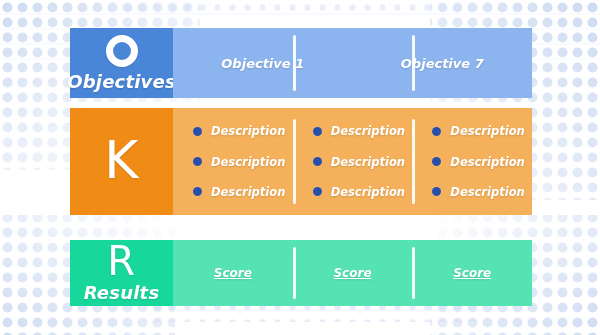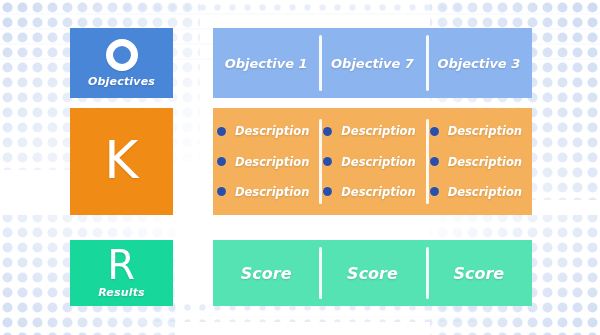--- a/index.html
+++ b/index.html
@@ -54,32 +54,31 @@
     font-family:"DejaVu Sans", sans-serif;
     font-weight:400;
     line-height:.92;
     letter-spacing:.5px;
     text-shadow:0 1px 2px rgba(0,0,0,.13);
   }
   .label-word{
     font-family:"DejaVu Sans", sans-serif;
     font-style:italic;
     font-weight:700;
-    font-size:11px;
+    font-size:18px;
     letter-spacing:.2px;
     text-shadow:0 1px 2px rgba(0,0,0,.16);
     white-space:nowrap;
   }
 
   
   .content-panel{
     position:relative;flex:1 1 auto;
     display:flex;align-items:stretch;
     z-index:3;
-    margin-left:40px;
   }
   .col{
     position:relative;flex:1 1 0;
     display:flex;flex-direction:column;
     align-items:center;justify-content:center;
   }
   .divider{
     position:absolute;top:10%;bottom:10%;width:3px;
     background:#ffffff;border-radius:2px;
     opacity:.92;z-index:4;
@@ -105,35 +104,35 @@
     border:7px solid #ffffff;box-sizing:border-box;
     margin-bottom:4px;
     box-shadow:0 1px 2px rgba(0,0,0,.13);
   }
 
   
   #row-key{top:108px;height:107px;}
   #row-key .label-panel{background:#f08c15;}
   #row-key .content-panel{background:#f4b05a;}
   #row-key .letter{font-size:52px;font-weight:400;margin-bottom:2px;}
-  #row-key .col{justify-content:space-evenly;align-items:flex-start;padding-left:4px;}
+  #row-key .col{justify-content:space-evenly;align-items:flex-start;padding-left:20px;}
   .bullet-line{display:flex;align-items:center;gap:9px;}
   .bullet{
     width:9px;height:9px;border-radius:50%;
     background:#2a4fa8;flex:0 0 9px;
     box-shadow:0 0 0 .5px rgba(255,255,255,.25);
   }
   #row-key .hand{font-size:11.5px;}
 
   
   #row-results{top:240px;height:66px;}
   #row-results .label-panel{background:#17d89a;}
   #row-results .content-panel{background:#55e3b4;}
   #row-results .letter{font-size:40px;margin-bottom:3px;}
-  #row-results .hand{font-size:16px;}
+  #row-results .hand{font-size:12px;text-decoration:underline;}
 </style>
 </head>
 <body>
 
 <div id="bg">
   <svg width="600" height="335">
     <defs>
       <radialGradient id="fadeL" cx="0%" cy="50%" r="100%">
         <stop offset="0%" stop-color="#ffffff" stop-opacity="1"></stop>
         <stop offset="100%" stop-color="#ffffff" stop-opacity="0"></stop>
@@ -205,23 +204,20 @@
 
     <div class="content-panel">
       <div class="col">
         <span class="hand">Objective 1</span>
       </div>
       <div class="divider" style="left:33.33%"></div>
       <div class="col">
         <span class="hand">Objective 7</span>
       </div>
       <div class="divider" style="left:66.66%"></div>
-      <div class="col">
-        <span class="hand">Objective 3</span>
-      </div>
     </div>
   </div>
 
   <div class="row" id="row-key">
     <div class="row-edge l"></div>
     <div class="row-edge r"></div>
 
     <div class="label-panel">
       <div class="letter">K</div>
     </div>

